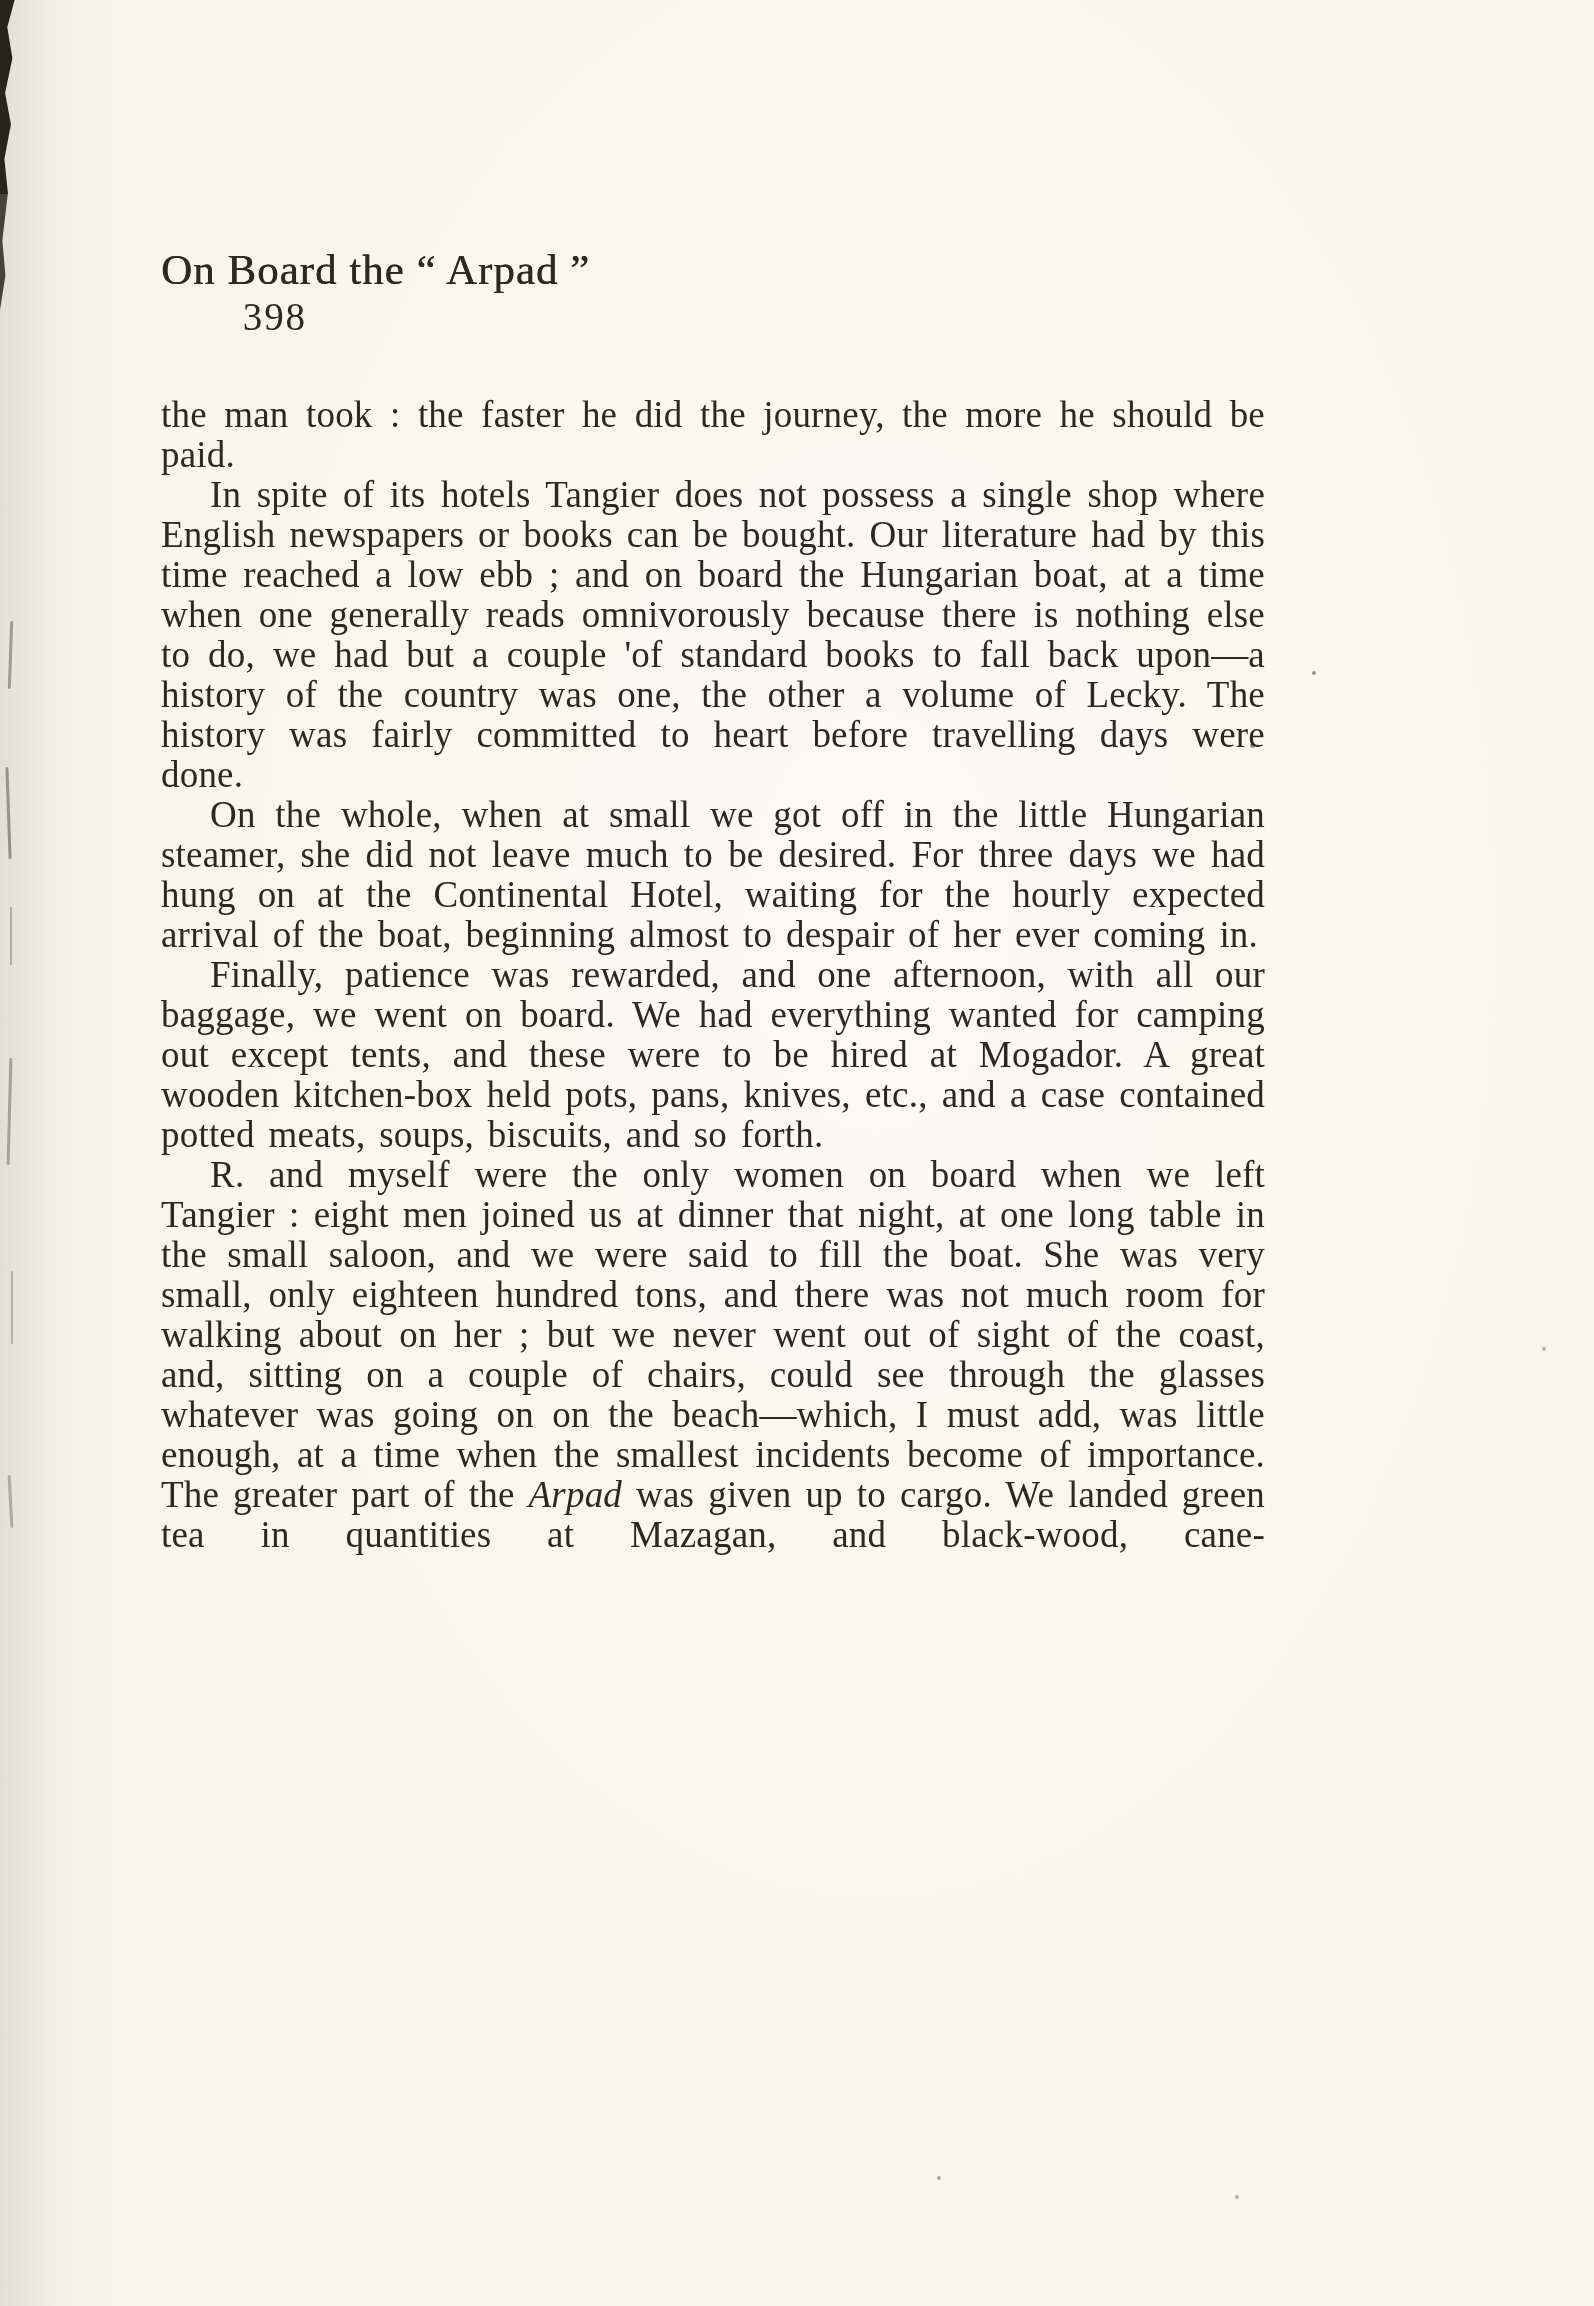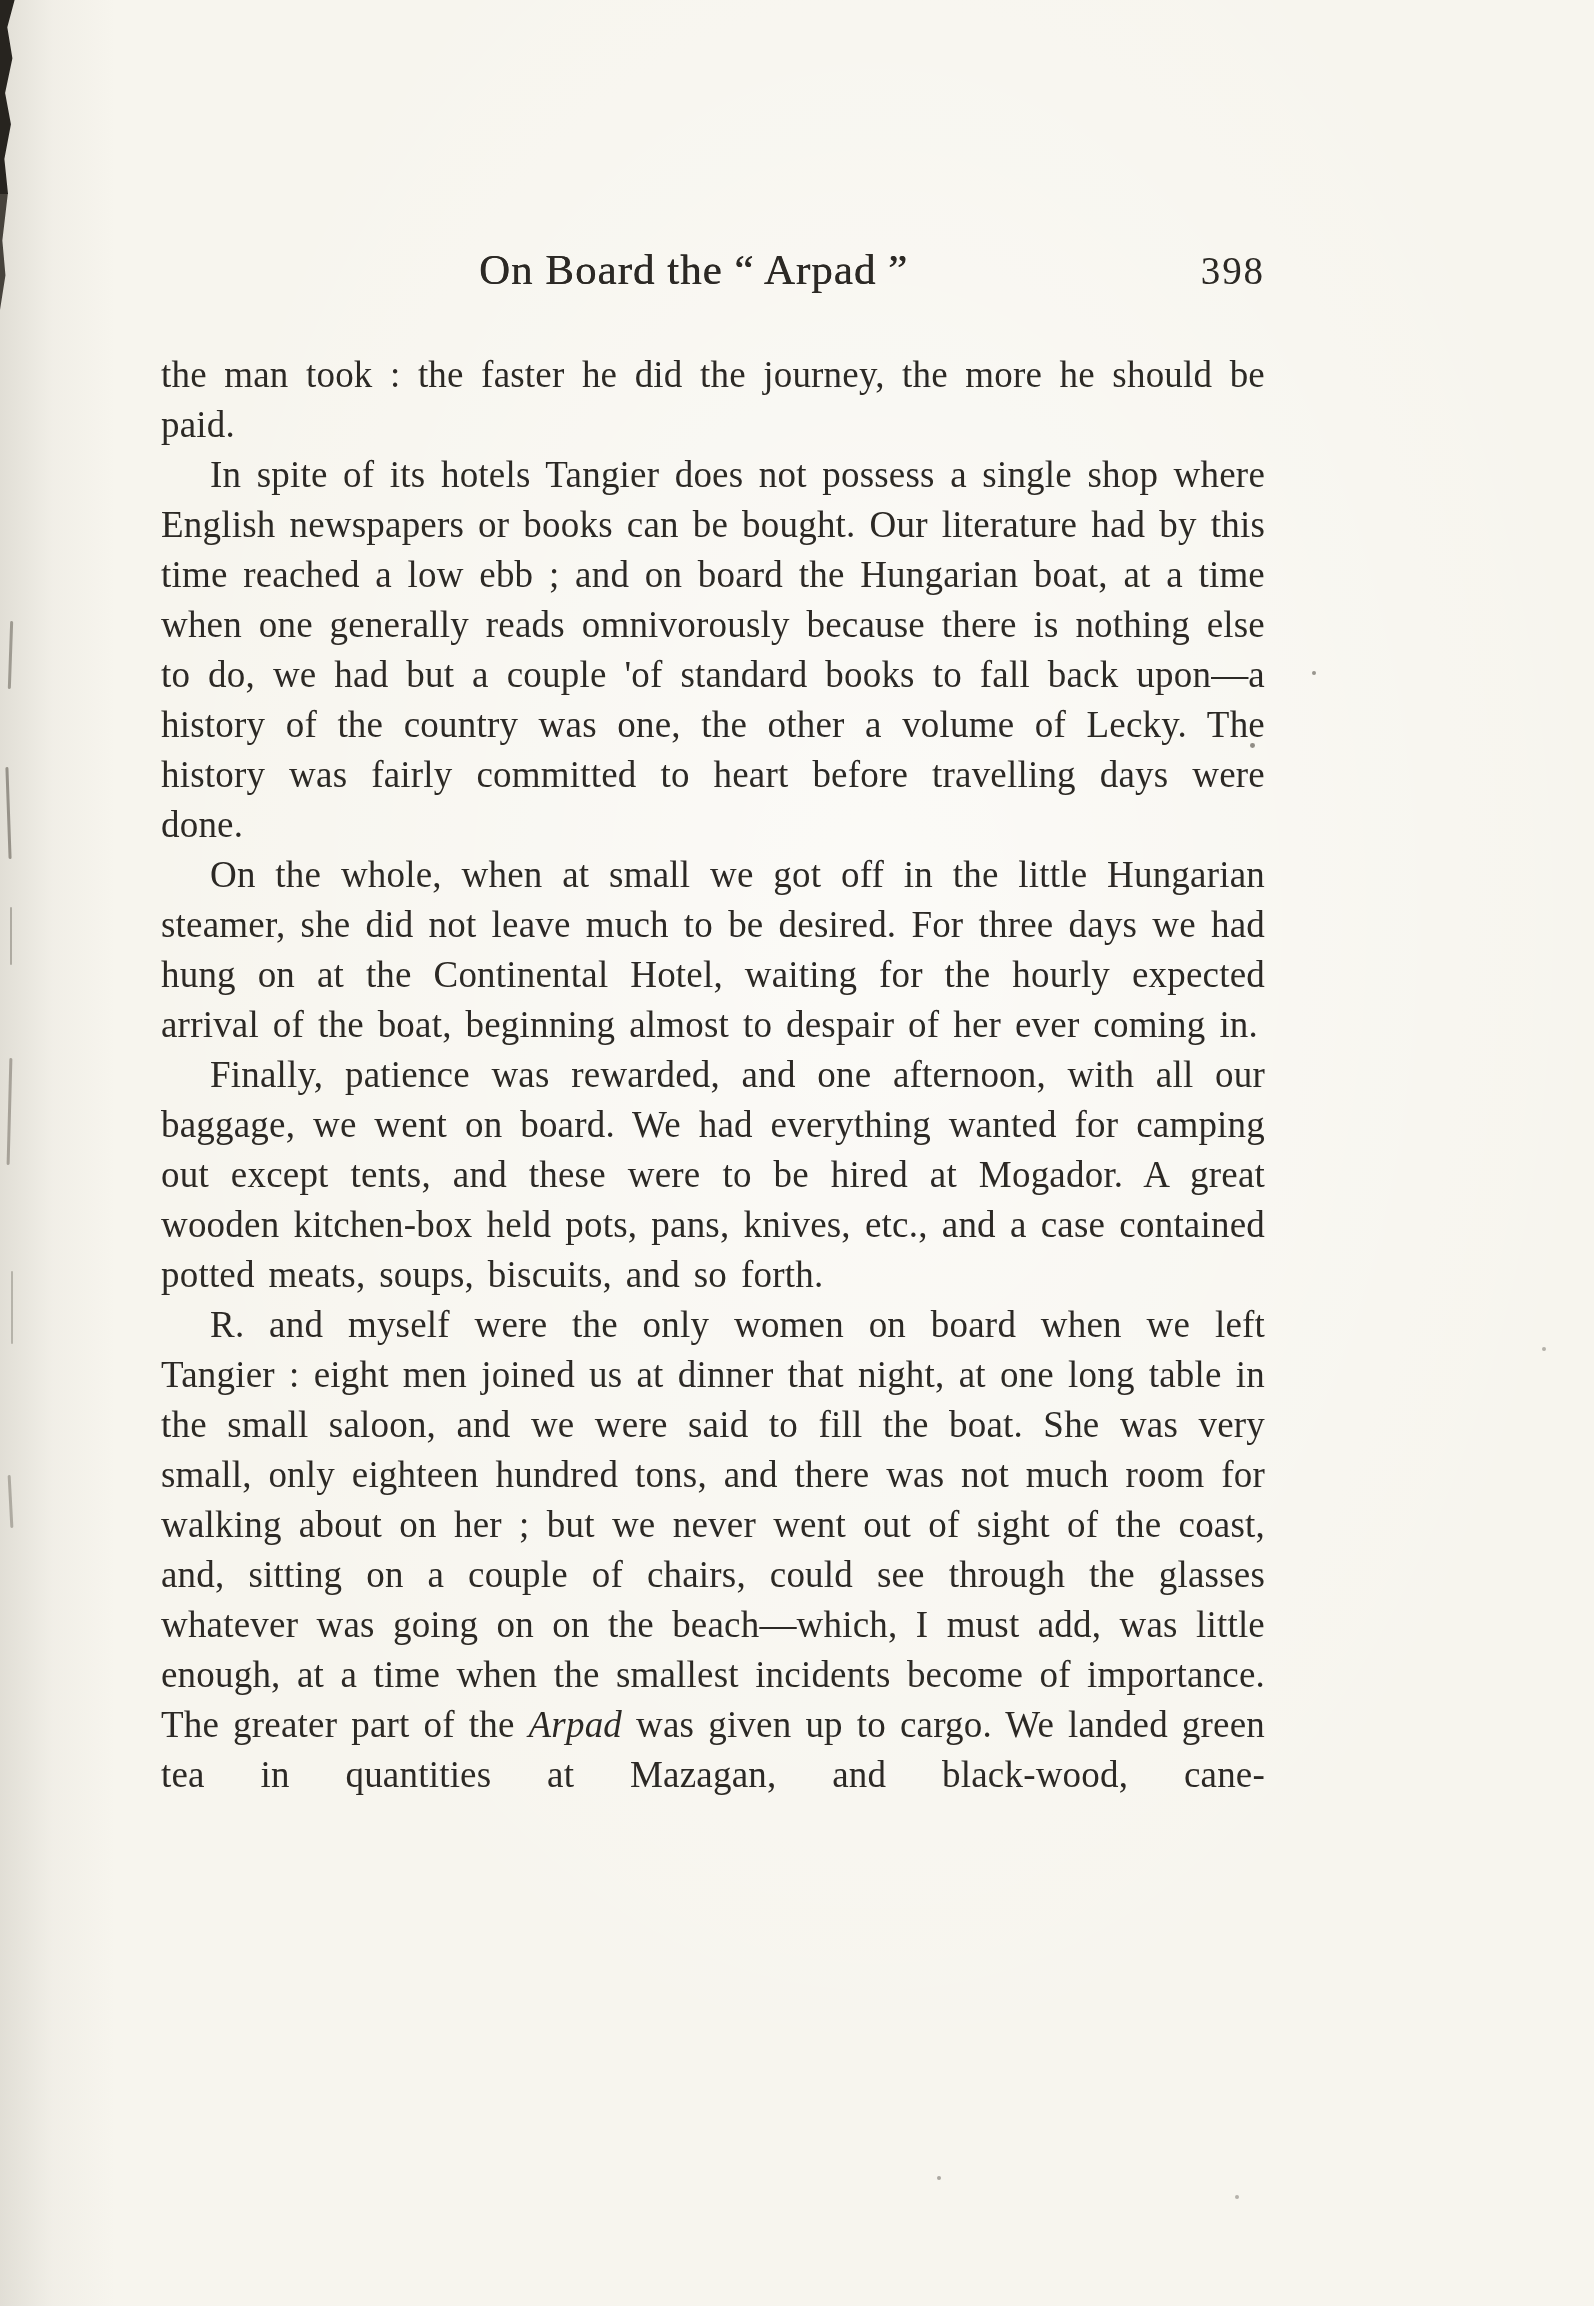--- a/index.html
+++ b/index.html
@@ -58,20 +58,21 @@
   .text-block {
     position: absolute;
     left: 161px;
     top: 245px;
     width: 1104px;
   }
   .page-header {
     display: flex;
     align-items: baseline;
     margin-bottom: 56px;
+    flex-direction: column;
   }
   .header-spacer { width: 107px; }
   .running-title {
     flex: 1;
     margin: 0;
     text-align: center;
     font-size: 43px;
     font-weight: normal;
     letter-spacing: 1px;
     text-shadow: 0.4px 0 0 currentColor;
@@ -79,21 +80,21 @@
   }
   .page-number {
     width: 146px;
     text-align: right;
     font-size: 39px;
     letter-spacing: 1.9px;
   }
   .body-text p {
     margin: 0;
     font-size: 37px;
-    line-height: 50px;
+    line-height: 40px;
     text-align: justify;
     word-spacing: 0.12em;
     letter-spacing: 0.2px;
   }
   .body-text p.indent { text-indent: 49px; font-family: Liberation Serif, serif; }
   .body-text p.justify-last { text-align-last: justify; }
   .body-text i { font-style: italic; }
 </style>
 </head>
 <body>

